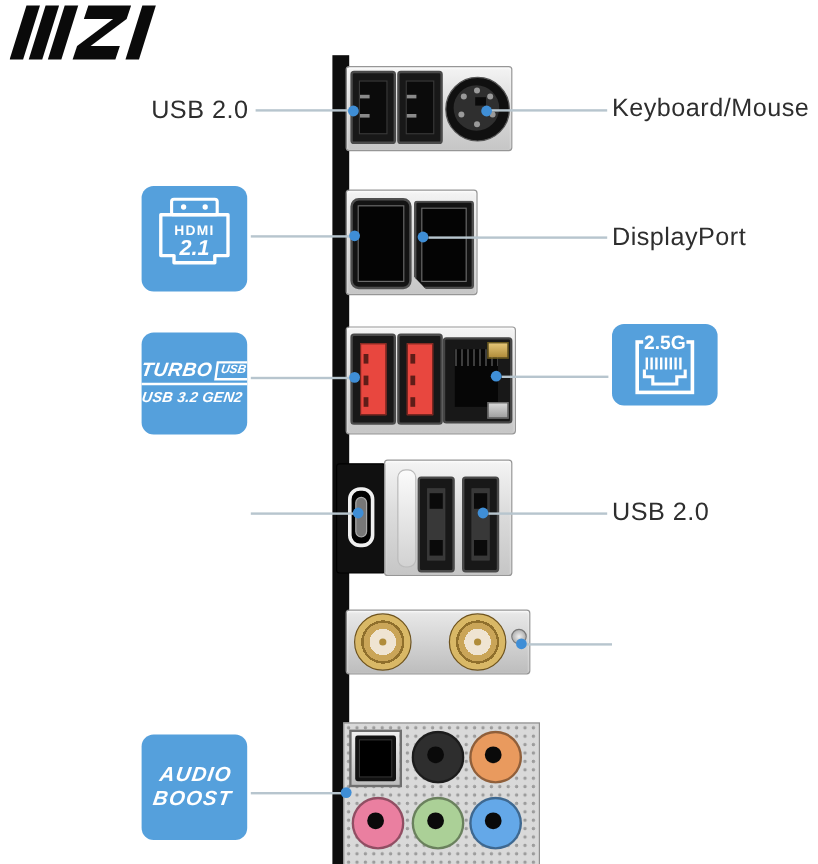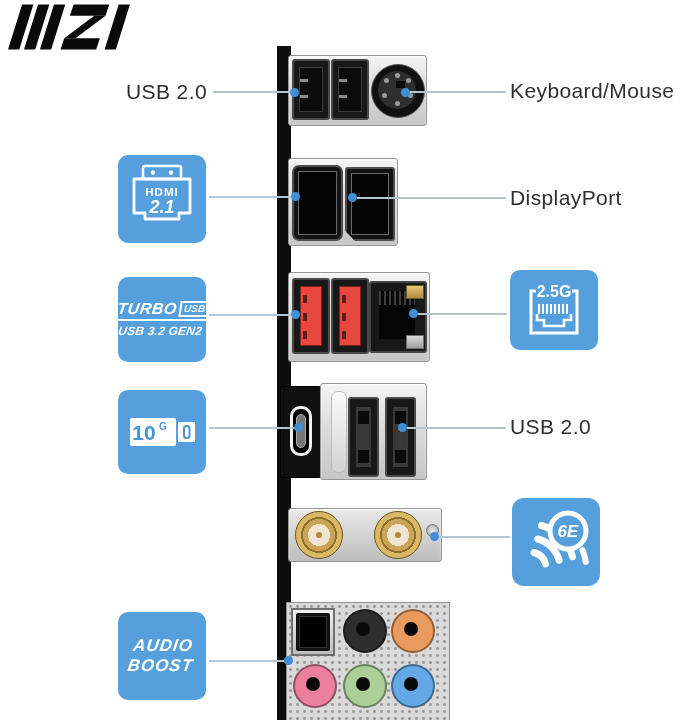--- a/index.html
+++ b/index.html
@@ -238,62 +238,41 @@
   <div class="badge" style="left:118px;top:277px;height:85px;">
     <div class="stack">
       <div class="turbo-row">
         <span class="turbo-word">TURBO</span>
         <span class="turbo-chip">USB</span>
       </div>
       <span class="turbo-spec">USB 3.2 GEN2</span>
     </div>
   </div>
 
-  <div class="badge" style="left:118px;top:390px;height:84px;">
-    <svg width="88" height="84" viewBox="0 0 88 84">
-      <rect x="12" y="28" width="46" height="28" rx="2" fill="#fff"></rect>
-      <text x="26" y="50" text-anchor="middle" font-size="21" font-weight="bold" fill="#4a93cf">10</text>
-      <text x="45" y="40" text-anchor="middle" font-size="10" font-weight="bold" fill="#4a93cf">G</text>
-      <rect x="60" y="32" width="17" height="20" fill="#fff"></rect>
-      <rect x="66" y="36" width="5.5" height="12" rx="2.5" fill="none" stroke="#4a93cf" stroke-width="2"></rect>
-    </svg>
-  </div>
 
   <div class="badge" style="left:118px;top:612px;height:88px;">
     <div class="stack">
       <span class="big-italic">AUDIO</span>
       <span class="big-italic">BOOST</span>
     </div>
   </div>
 
-  <div class="badge" style="left:510px;top:270px;height:80px;text-align:center;">
+  <div class="badge" style="left:510px;top:270px;height:68px;text-align:center;">
     <svg width="88" height="88" viewBox="0 0 88 88">
       <rect x="21" y="25" width="46" height="42" fill="none" stroke="#fff" stroke-width="3"></rect>
       <rect x="26" y="18" width="36" height="15" fill="var(--badge-blue,#55a0dc)"></rect>
       <text x="44" y="31" text-anchor="middle" font-size="16" font-weight="bold" fill="#fff">2.5G</text>
       <g stroke="#fff" stroke-width="2">
         <line x1="29" y1="38" x2="29" y2="48"></line>
           <line x1="33" y1="38" x2="33" y2="48"></line>
         <line x1="37" y1="38" x2="37" y2="48"></line>
           <line x1="41" y1="38" x2="41" y2="48"></line>
         <line x1="45" y1="38" x2="45" y2="48"></line>
           <line x1="49" y1="38" x2="49" y2="48"></line>
         <line x1="53" y1="38" x2="53" y2="48"></line>
           <line x1="57" y1="38" x2="57" y2="48"></line>
       </g>
       <path d="M27,48 v6 h7 v6 h20 v-6 h7 v-6" fill="none" stroke="#fff" stroke-width="2.6"></path>
     </svg>
   </div>
 
-  <div class="badge" style="left:512px;top:498px;height:88px;border-radius:12px;">
-    <svg width="88" height="88" viewBox="0 0 88 88">
-      <g fill="none" stroke="#fff" stroke-width="7" stroke-linecap="round">
-        <path d="M22.1,54.5 A16,16 0 0 1 33.5,65.9"></path>
-        <path d="M25.8,41.0 A30,30 0 0 1 47.0,62.2"></path>
-        <path d="M29.4,27.5 A44,44 0 0 1 60.5,58.6"></path>
-        <path d="M70.5,52.2 A56,56 0 0 1 73.8,63.9" stroke-width="6"></path>
-      </g>
-      <circle cx="56" cy="33" r="18" fill="var(--badge-blue,#55a0dc)" stroke="#fff" stroke-width="5"></circle>
-      <text x="56" y="39" text-anchor="middle" font-size="17" font-weight="bold" font-style="italic" fill="#fff">6E</text>
-    </svg>
-  </div>
 
 </div>
 
 </body></html>

